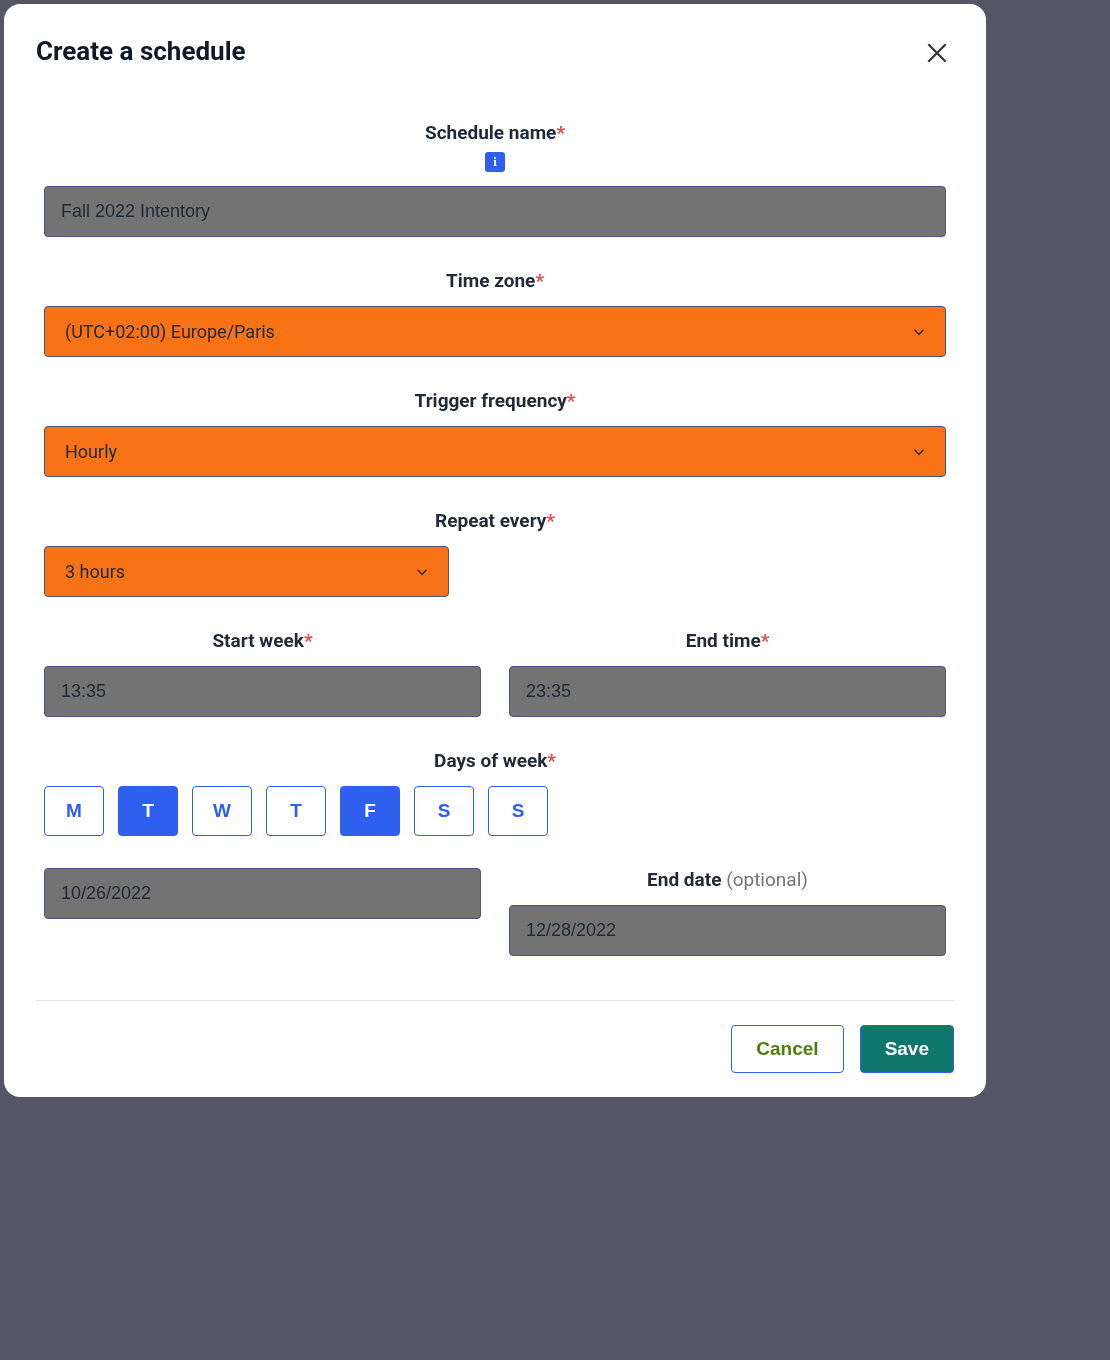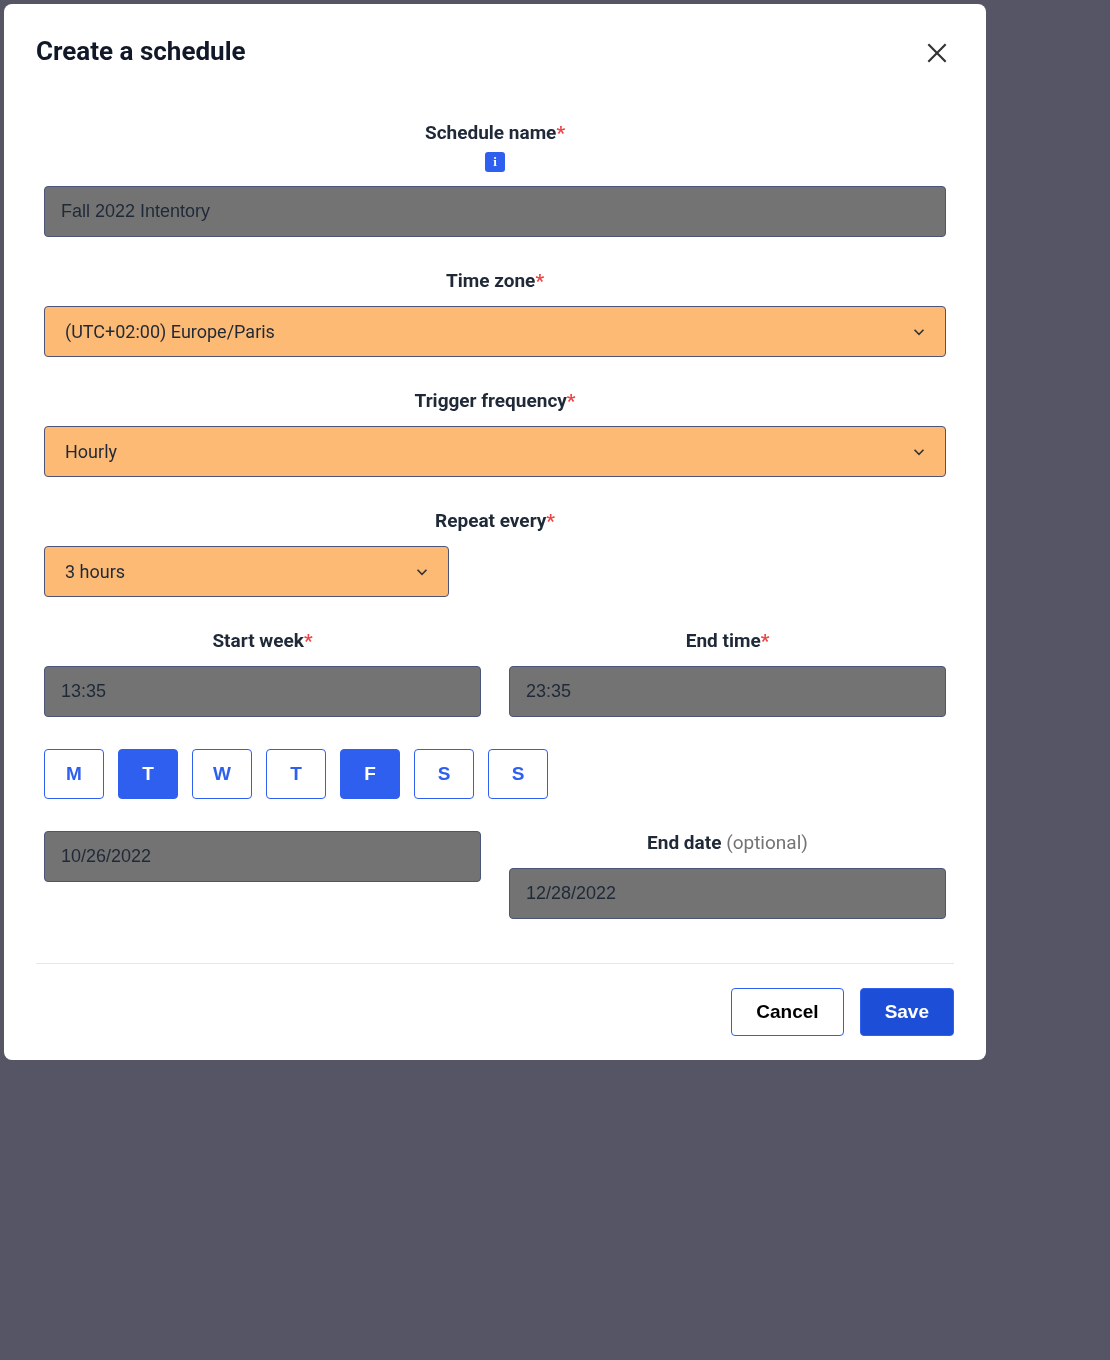--- a/index.html
+++ b/index.html
@@ -9,21 +9,21 @@
     }
     body {
       font-family: -apple-system, BlinkMacSystemFont, "Segoe UI", Roboto, Helvetica, Arial, sans-serif;
       background: #556;
       padding: 0;
     }
     .modal {
       background: #fff;
       width: 982px;
       margin: 4px;
-      border-radius: 8px;
+      border-radius: 16px;
       padding: 32px 32px 24px 32px;
     }
     .modal-header {
       display: flex;
       justify-content: space-between;
       align-items: flex-start;
       margin-bottom: 48px;
     }
     .modal-title {
       font-size: 26px;
@@ -93,21 +93,21 @@
     .select-wrapper {
       position: relative;
     }
     .select-input {
       width: 100%;
       padding: 14px 44px 14px 20px;
       border: 1px solid #4a5578;
       border-radius: 4px;
       font-size: 18px;
       color: #1f2937;
-      background: #fdba74;
+      background: #f97316;
       appearance: none;
       cursor: pointer;
     }
     .chevron-icon {
       position: absolute;
       right: 18px;
       top: 50%;
       transform: translateY(-50%);
       pointer-events: none;
       width: 18px;
@@ -156,24 +156,24 @@
     .btn {
       padding: 12px 24px;
       border-radius: 4px;
       font-size: 19px;
       font-weight: 700;
       cursor: pointer;
     }
     .btn-cancel {
       background: #fff;
       border: 1px solid #2f5fef;
-      color: #000000;
+      color: #4d7c0f;
     }
     .btn-save {
-      background: #1d4ed8;
+      background: #0f766e;
       border: 1px solid #2f5fef;
       color: #fff;
     }
   </style>
 </head>
 <body>
 
 <div class="modal">
 
   <div class="modal-header">
@@ -252,20 +252,25 @@
         <label class="form-label">
           <span>
             <span>End time</span><span class="required">*</span>
           </span>
         </label>
         <input type="text" class="text-input" value="23:35" style="">
       </div>
     </div>
 
     <div class="form-group">
+      <label class="form-label">
+        <span>
+          <span>Days of week</span><span class="required">*</span>
+        </span>
+      </label>
       <div class="days-row">
         <button class="day-btn">M</button>
         <button class="day-btn selected">T</button>
         <button class="day-btn">W</button>
         <button class="day-btn">T</button>
         <button class="day-btn selected">F</button>
         <button class="day-btn">S</button>
         <button class="day-btn">S</button>
       </div>
     </div>

